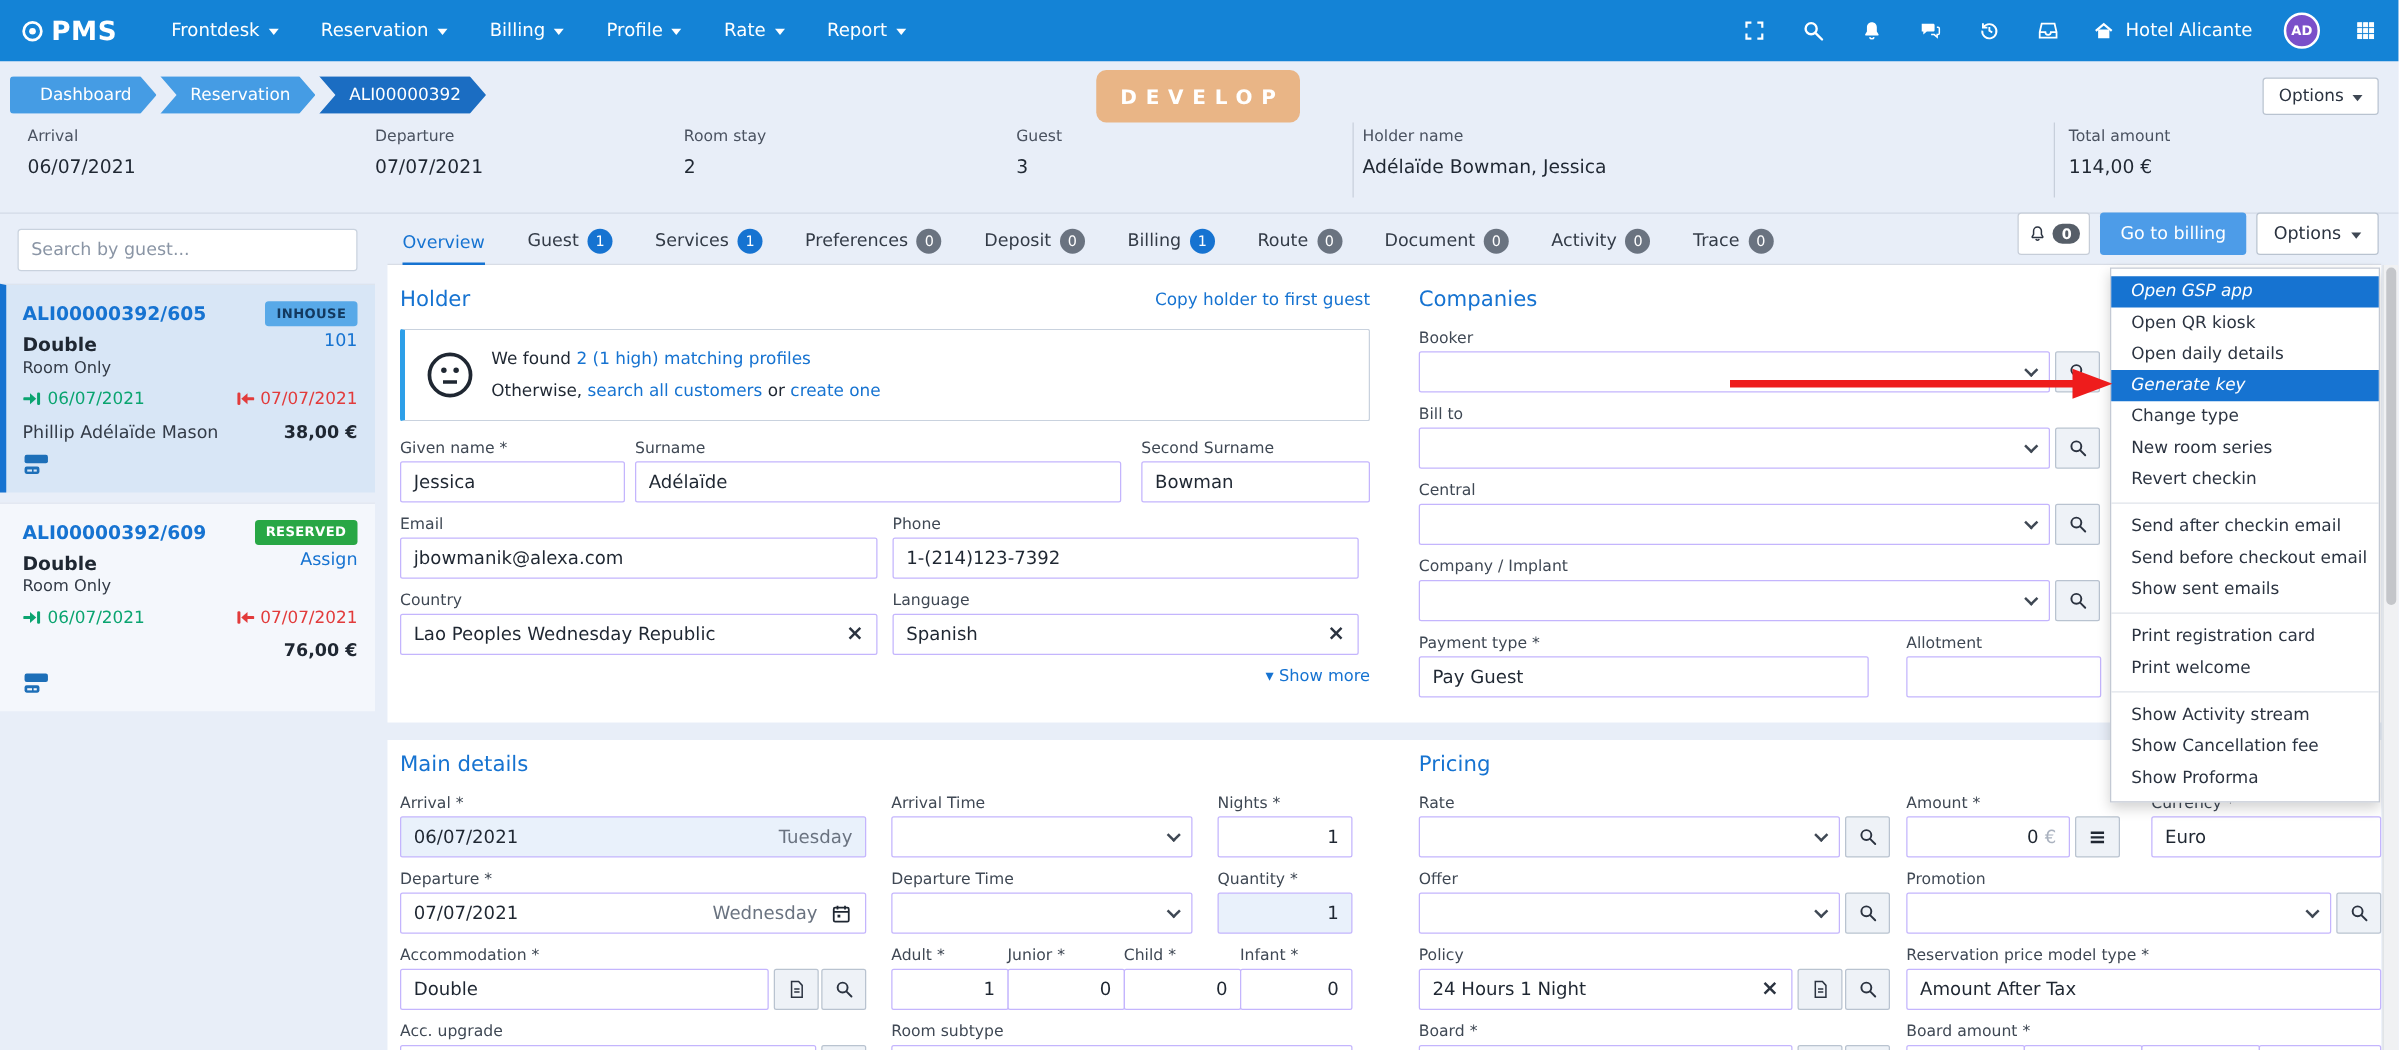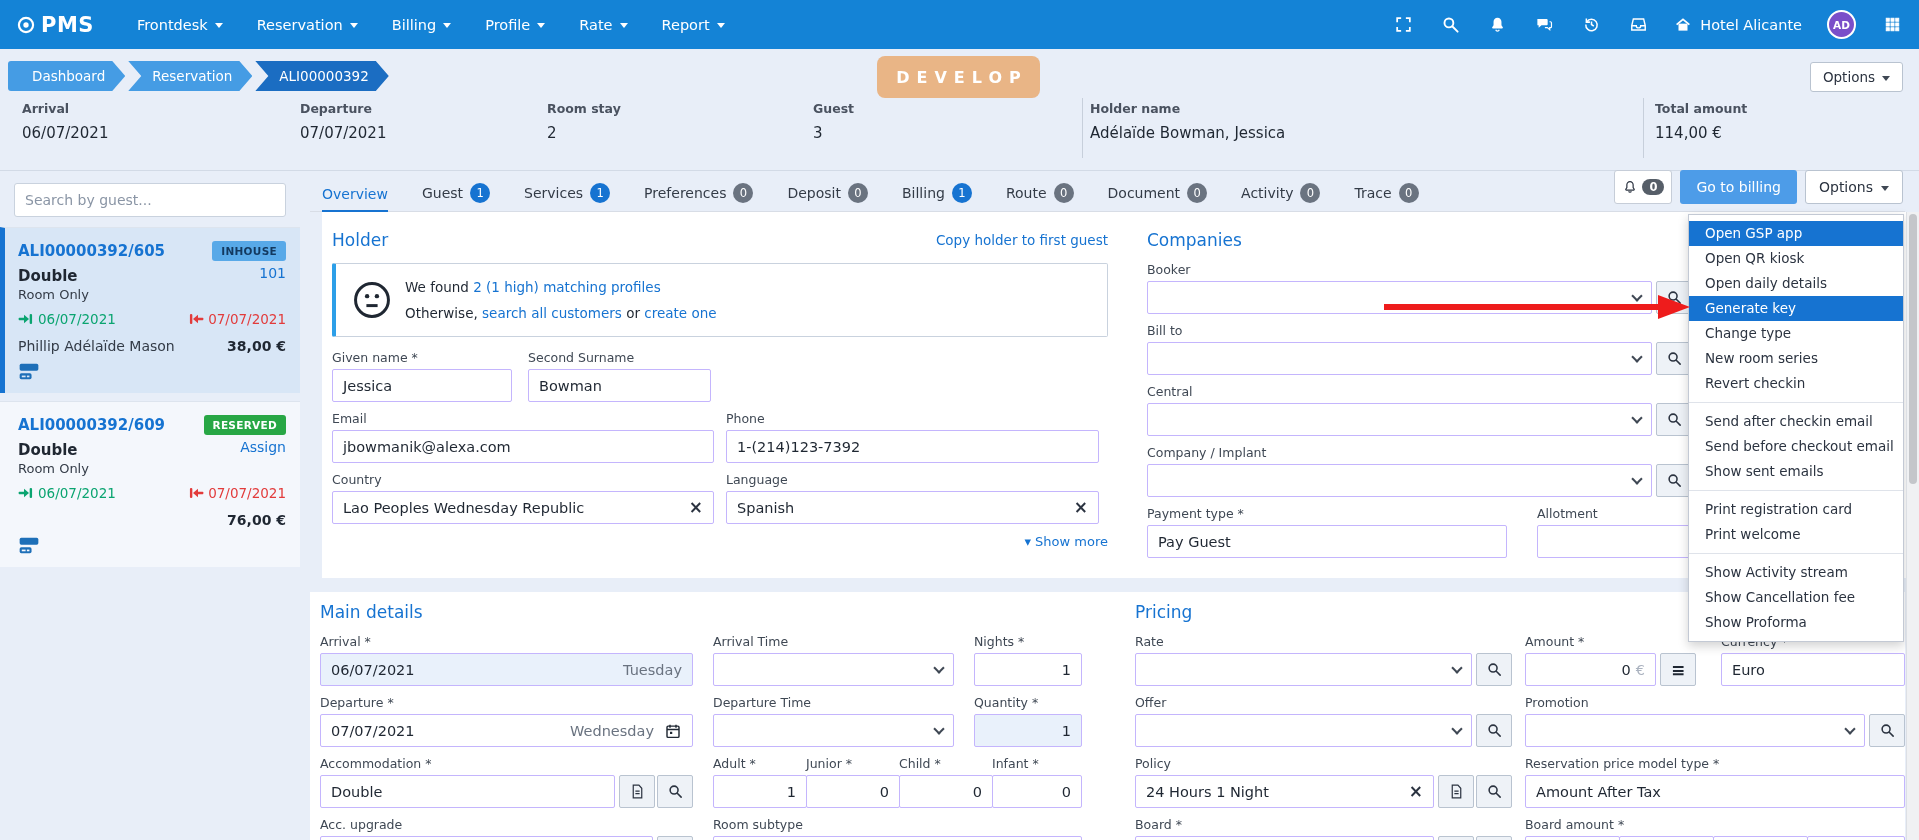--- a/index.html
+++ b/index.html
@@ -23,21 +23,21 @@
   .crumbs { position:absolute; left:8px; top:61px; display:flex; gap:3px; z-index:5; }
   .crumb { position:relative; height:30px; line-height:30px; color:#fff; font-size:13.5px; background:#459ce4; padding:0 20px 0 24px; clip-path:polygon(0 0, calc(100% - 13px) 0, 100% 50%, calc(100% - 13px) 100%, 0 100%, 13px 50%); cursor:pointer; }
   .crumb.first { clip-path:polygon(0 0, calc(100% - 13px) 0, 100% 50%, calc(100% - 13px) 100%, 0 100%); border-radius:3px 0 0 3px; }
   .crumb.last { background:#1b6dc2; }
   .develop { position:absolute; left:877px; top:56px; width:163px; height:42px; background:#e9b586; border-radius:8px; color:#fff; font-weight:700; font-size:16px; letter-spacing:7px; display:flex; align-items:center; justify-content:center; padding-left:7px; }
   .hdr-options { position:absolute; right:16px; top:62px; height:30px; padding:0 12px; background:#fff; border:1px solid #b9c3d0; border-radius:3px; display:flex; align-items:center; gap:7px; font-size:13.5px; color:#2b3340; cursor:pointer; }
 
   
   .summary { position:absolute; left:0; top:95px; width:1919px; height:72px; }
   .sumcol { position:absolute; top:6px; }
-  .sumcol .sl { font-size:12.5px; color:#4a5260;font-weight:bold; }
+  .sumcol .sl { font-size:12.5px; color:#4a5260; }
   .sumcol .sv { font-size:15px; color:#1f2732; margin-top:8px; }
   .vdiv { position:absolute; top:3px; width:1px; height:60px; background:#c7cfdb; }
   .hline { position:absolute; left:0; top:170px; width:1919px; height:1px; background:#d2dae6; }
 
   
   .sidebar { position:absolute; left:0; top:171px; width:300px; height:669px; }
   .search-wrap { padding:12px 14px 10px 14px; }
   .search-wrap input { width:272px; height:34px; border:1px solid #c9d2de; border-radius:3px; padding:0 10px; font-size:14px; font-family:inherit; color:#2b3340; background:#fff; }
   .search-wrap input::placeholder { color:#8a95a5; }
   .rescard { position:relative; padding:13px 14px 10px 18px; border-top:1px solid #dde4ee; cursor:pointer; }
@@ -65,21 +65,21 @@
   .tab.active { color:#1673d1; border-bottom:3px solid #1673d1; margin-bottom:-2px; }
   .pill { min-width:20px; height:20px; border-radius:50%; color:#fff; font-size:11.5px; display:inline-flex; align-items:center; justify-content:center; padding:0 5px; }
   .pill.blue { background:#1673d1; } .pill.gray { background:#6a7380; }
   .toolbar { position:absolute; right:2px; top:-6px; display:flex; gap:8px; align-items:center; }
   .bell-btn { width:58px; height:34px; background:#fff; border:1px solid #c6cdd8; border-radius:3px; display:flex; align-items:center; justify-content:center; gap:4px; cursor:pointer; }
   .bell-btn svg { width:16px; height:16px; }
   .cnt { background:#565e68; color:#fff; border-radius:9px; font-size:11.5px; padding:1px 7px; font-weight:700; }
   .btn-blue { height:34px; padding:0 16px; background:#4d9ce8; color:#fff; border-radius:3px; font-size:14px; display:flex; align-items:center; cursor:pointer; }
   .btn-opt { height:34px; padding:0 13px; background:#fff; border:1px solid #b9c3d0; border-radius:3px; font-size:14px; display:flex; align-items:center; gap:8px; cursor:pointer; }
 
-  .panelA { position:absolute; left:12px; top:36px; width:1595px; height:366px; background:#fff; }
+  .panelA { position:absolute; left:0; top:36px; width:1595px; height:366px; background:#fff; }
   .panelB { position:absolute; left:0; top:416px; width:1595px; height:260px; background:#fff; }
   .sec { position:absolute; top:18px; }
   .sec.left { left:10px; width:776px; }
   .sec.right { left:825px; width:770px; }
   .sec-title { color:#1673d1; font-size:17px; font-weight:500; }
   .sec-head { display:flex; justify-content:space-between; align-items:center; }
   .link { color:#1673d1; cursor:pointer; }
   .infobox { margin-top:13px; border:1px solid #c9d2de; border-left:4px solid #2d9fe8; border-radius:2px; height:74px; display:flex; align-items:center; gap:12px; padding:0 15px; }
   .infobox svg { width:42px; height:42px; flex:none; }
   .match-l1, .match-l2 { font-size:13.5px; color:#1f2732; }
@@ -99,21 +99,21 @@
   .fld { display:flex; flex-direction:column; }
   .combo { display:flex; align-items:flex-end; }
   .show-more { margin-top:10px; text-align:right; font-size:13px; color:#1673d1; cursor:pointer; }
   .numgrid { display:flex; }
   .numgrid .fld + .fld { margin-left:-1px; }
   .eur { color:#aab2bf; margin-left:5px; }
 
   
   .menu { position:absolute; left:1688px; top:214px; width:216px; background:#fff; border:1px solid #c3c9d4; box-shadow:0 4px 10px rgba(0,0,0,.18); padding:6px 0; z-index:50; }
   .menu-item { height:25px; line-height:25px; padding:0 16px; font-size:13.5px; color:#2b3340; cursor:pointer; white-space:nowrap; }
-  .menu-item.hl { background:#1673d1; color:#fff; }
+  .menu-item.hl { background:#1673d1; color:#fff;font-style:italic; }
   .menu-div { height:1px; background:#dfe3ea; margin:6px 0; }
 
   .red-arrow { position:absolute; left:1384px; top:294px; z-index:60; }
 
   
   .sbar { position:absolute; right:0; top:212px; width:13px; height:628px; background:#f0f1f3; border-left:1px solid #dcdfe4; z-index:70; }
   .sthumb { position:absolute; left:2px; right:2px; top:2px; height:270px; background:#c4c6ca; border-radius:5px; cursor:grab; }
 </style>
 </head>
 <body>
@@ -428,20 +428,26 @@
             <div class="match-l1"><span>We found</span> <span class="link">2 (1 high) matching profiles</span></div>
             <div class="match-l2"><span>Otherwise,</span> <span class="link">search all customers</span> <span>or</span> <span class="link">create one</span></div>
           </div>
         </div>
 
         <div class="frow" style="margin-top:13px">
           <div class="fld" style="width:180px">
               <span class="lbl">Given name *</span>
               <div class="box">
                 <span>Jessica</span>
+              </div>
+            </div>
+          <div class="fld" style="flex:1;margin-left:8px">
+              <span class="lbl">Surname</span>
+              <div class="box">
+                <span>Adélaïde</span>
               </div>
             </div>
           <div class="fld" style="width:183px;margin-left:16px">
               <span class="lbl">Second Surname</span>
               <div class="box">
                 <span>Bowman</span>
               </div>
             </div>
         </div>
         <div class="frow">

